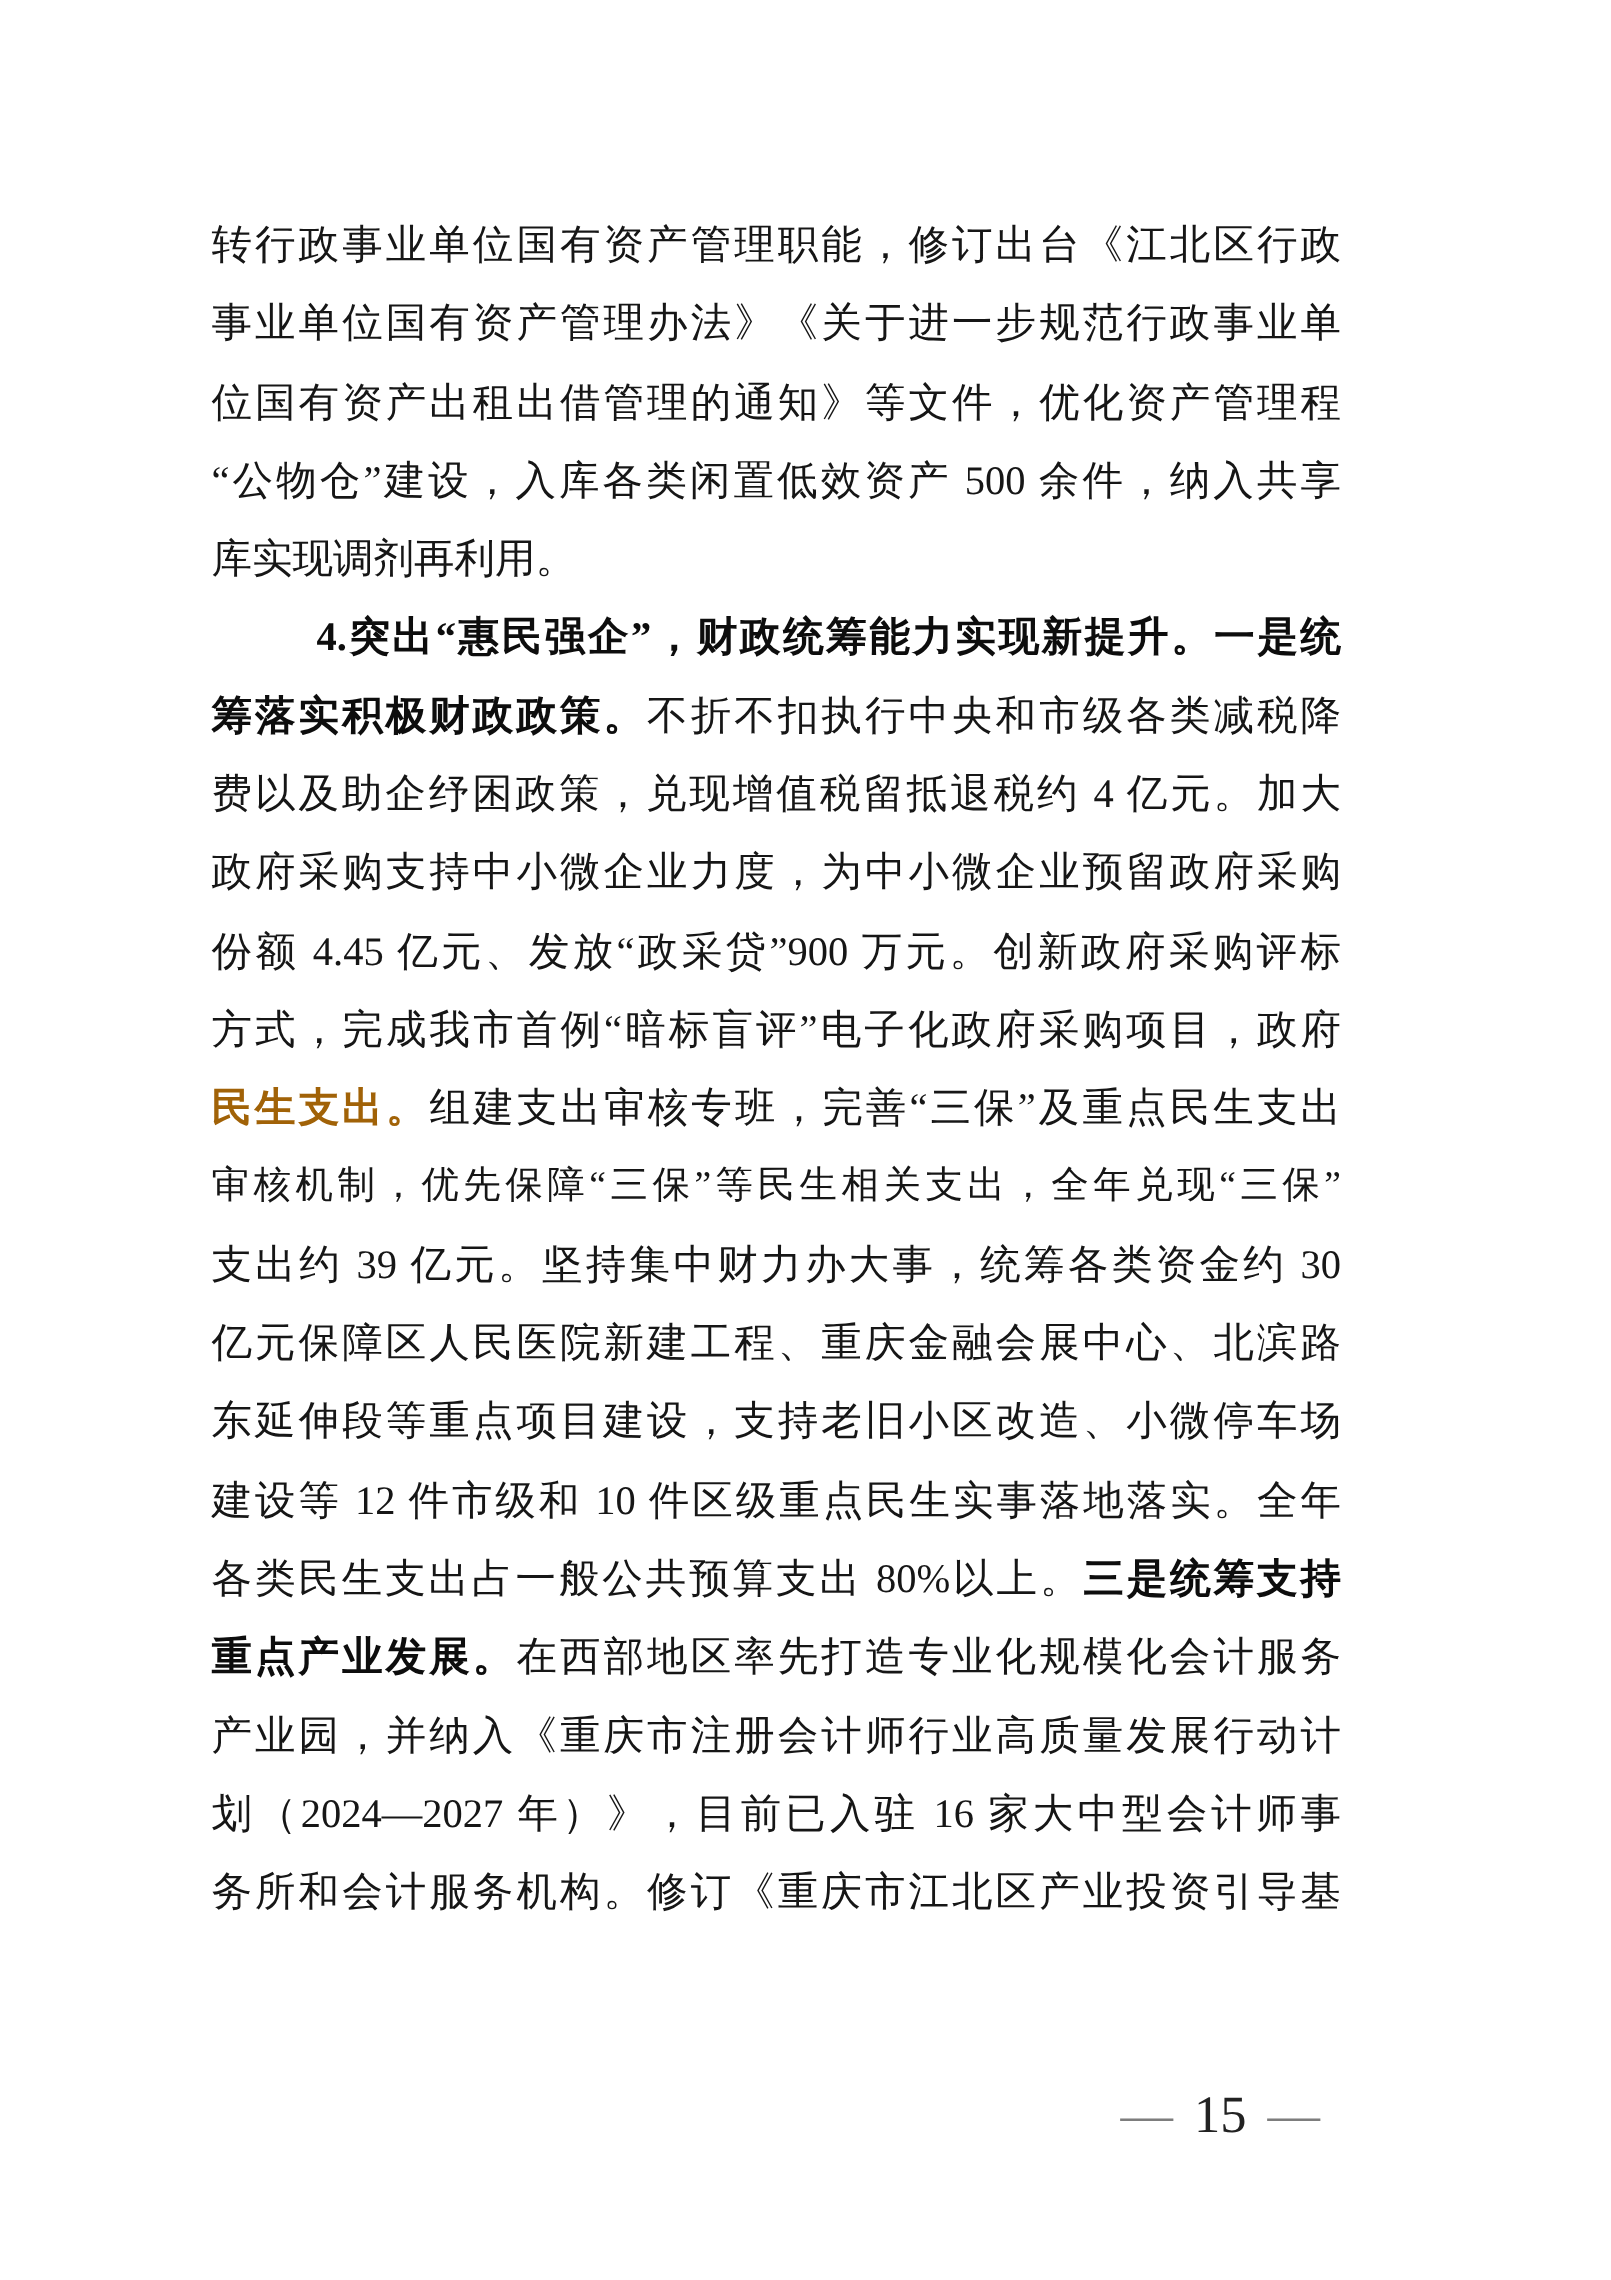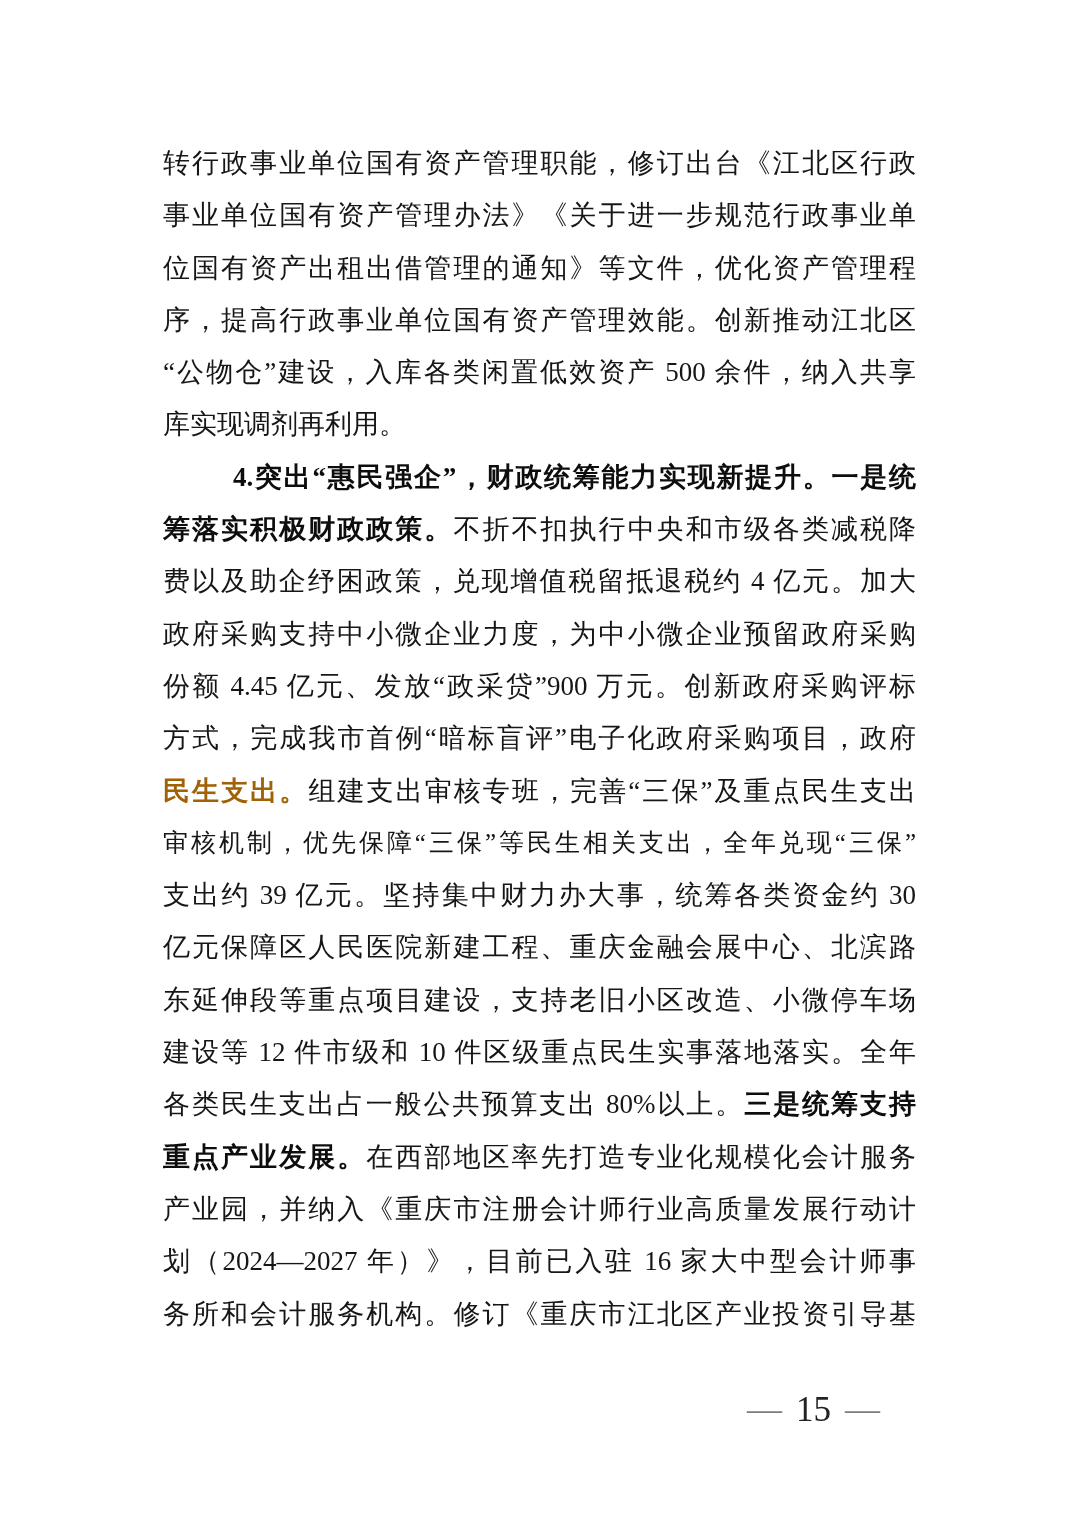--- a/index.html
+++ b/index.html
@@ -12,21 +12,21 @@
     width: 1074px;
     height: 1520px;
     margin: 0 auto;
     background: #ffffff;
     color: #161616;
     font-family: "Liberation Serif", "DejaVu Serif", serif;
     overflow: hidden;
   }
   .doc-body {
     position: absolute;
-    left: 163px;
+    left: 141px;
     top: 137px;
     width: 753px;
   }
   .line {
     height: 52.3px;
     line-height: 52.3px;
     font-size: 27px;
     text-align: justify;
     text-align-last: justify;
     overflow: hidden;
@@ -67,21 +67,20 @@
   }
 </style>
 </head>
 <body>
 
 <div class="page" style="background: rgb(255, 255, 255); color: rgb(22, 22, 22);">
   <main class="doc-body">
       <div class="line"><span class="run">转行政事业单位国有资产管理职能，修订出台《江北区行政</span></div>
       <div class="line"><span class="run">事业单位国有资产管理办法》《关于进一步规范行政事业单</span></div>
       <div class="line"><span class="run">位国有资产出租出借管理的通知》等文件，优化资产管理程</span></div>
-      <div class="line"><span class="run">序，提高行政事业单位国有资产管理效能。创新推动江北区</span></div>
       <div class="line"><span class="run">“公物仓”建设，入库各类闲置低效资产 500 余件，纳入共享</span></div>
       <div class="line left"><span class="run">库实现调剂再利用。</span></div>
       <div class="line indent"><span class="run b" style="color: rgb(13, 13, 13);">4.突出“惠民强企”，财政统筹能力实现新提升。一是统</span></div>
       <div class="line"><span class="run b" style="color: rgb(13, 13, 13);">筹落实积极财政政策。</span><span class="run">不折不扣执行中央和市级各类减税降</span></div>
       <div class="line"><span class="run">费以及助企纾困政策，兑现增值税留抵退税约 4 亿元。加大</span></div>
       <div class="line"><span class="run">政府采购支持中小微企业力度，为中小微企业预留政府采购</span></div>
       <div class="line"><span class="run">份额 4.45 亿元、发放“政采贷”900 万元。创新政府采购评标</span></div>
       <div class="line"><span class="run">方式，完成我市首例“暗标盲评”电子化政府采购项目，政府</span></div>
       <div class="line"><span class="run b" style="color: #a16207;">民生支出。</span><span class="run">组建支出审核专班，完善“三保”及重点民生支出</span></div>
       <div class="line tight"><span class="run">审核机制，优先保障“三保”等民生相关支出，全年兑现“三保”</span></div>

